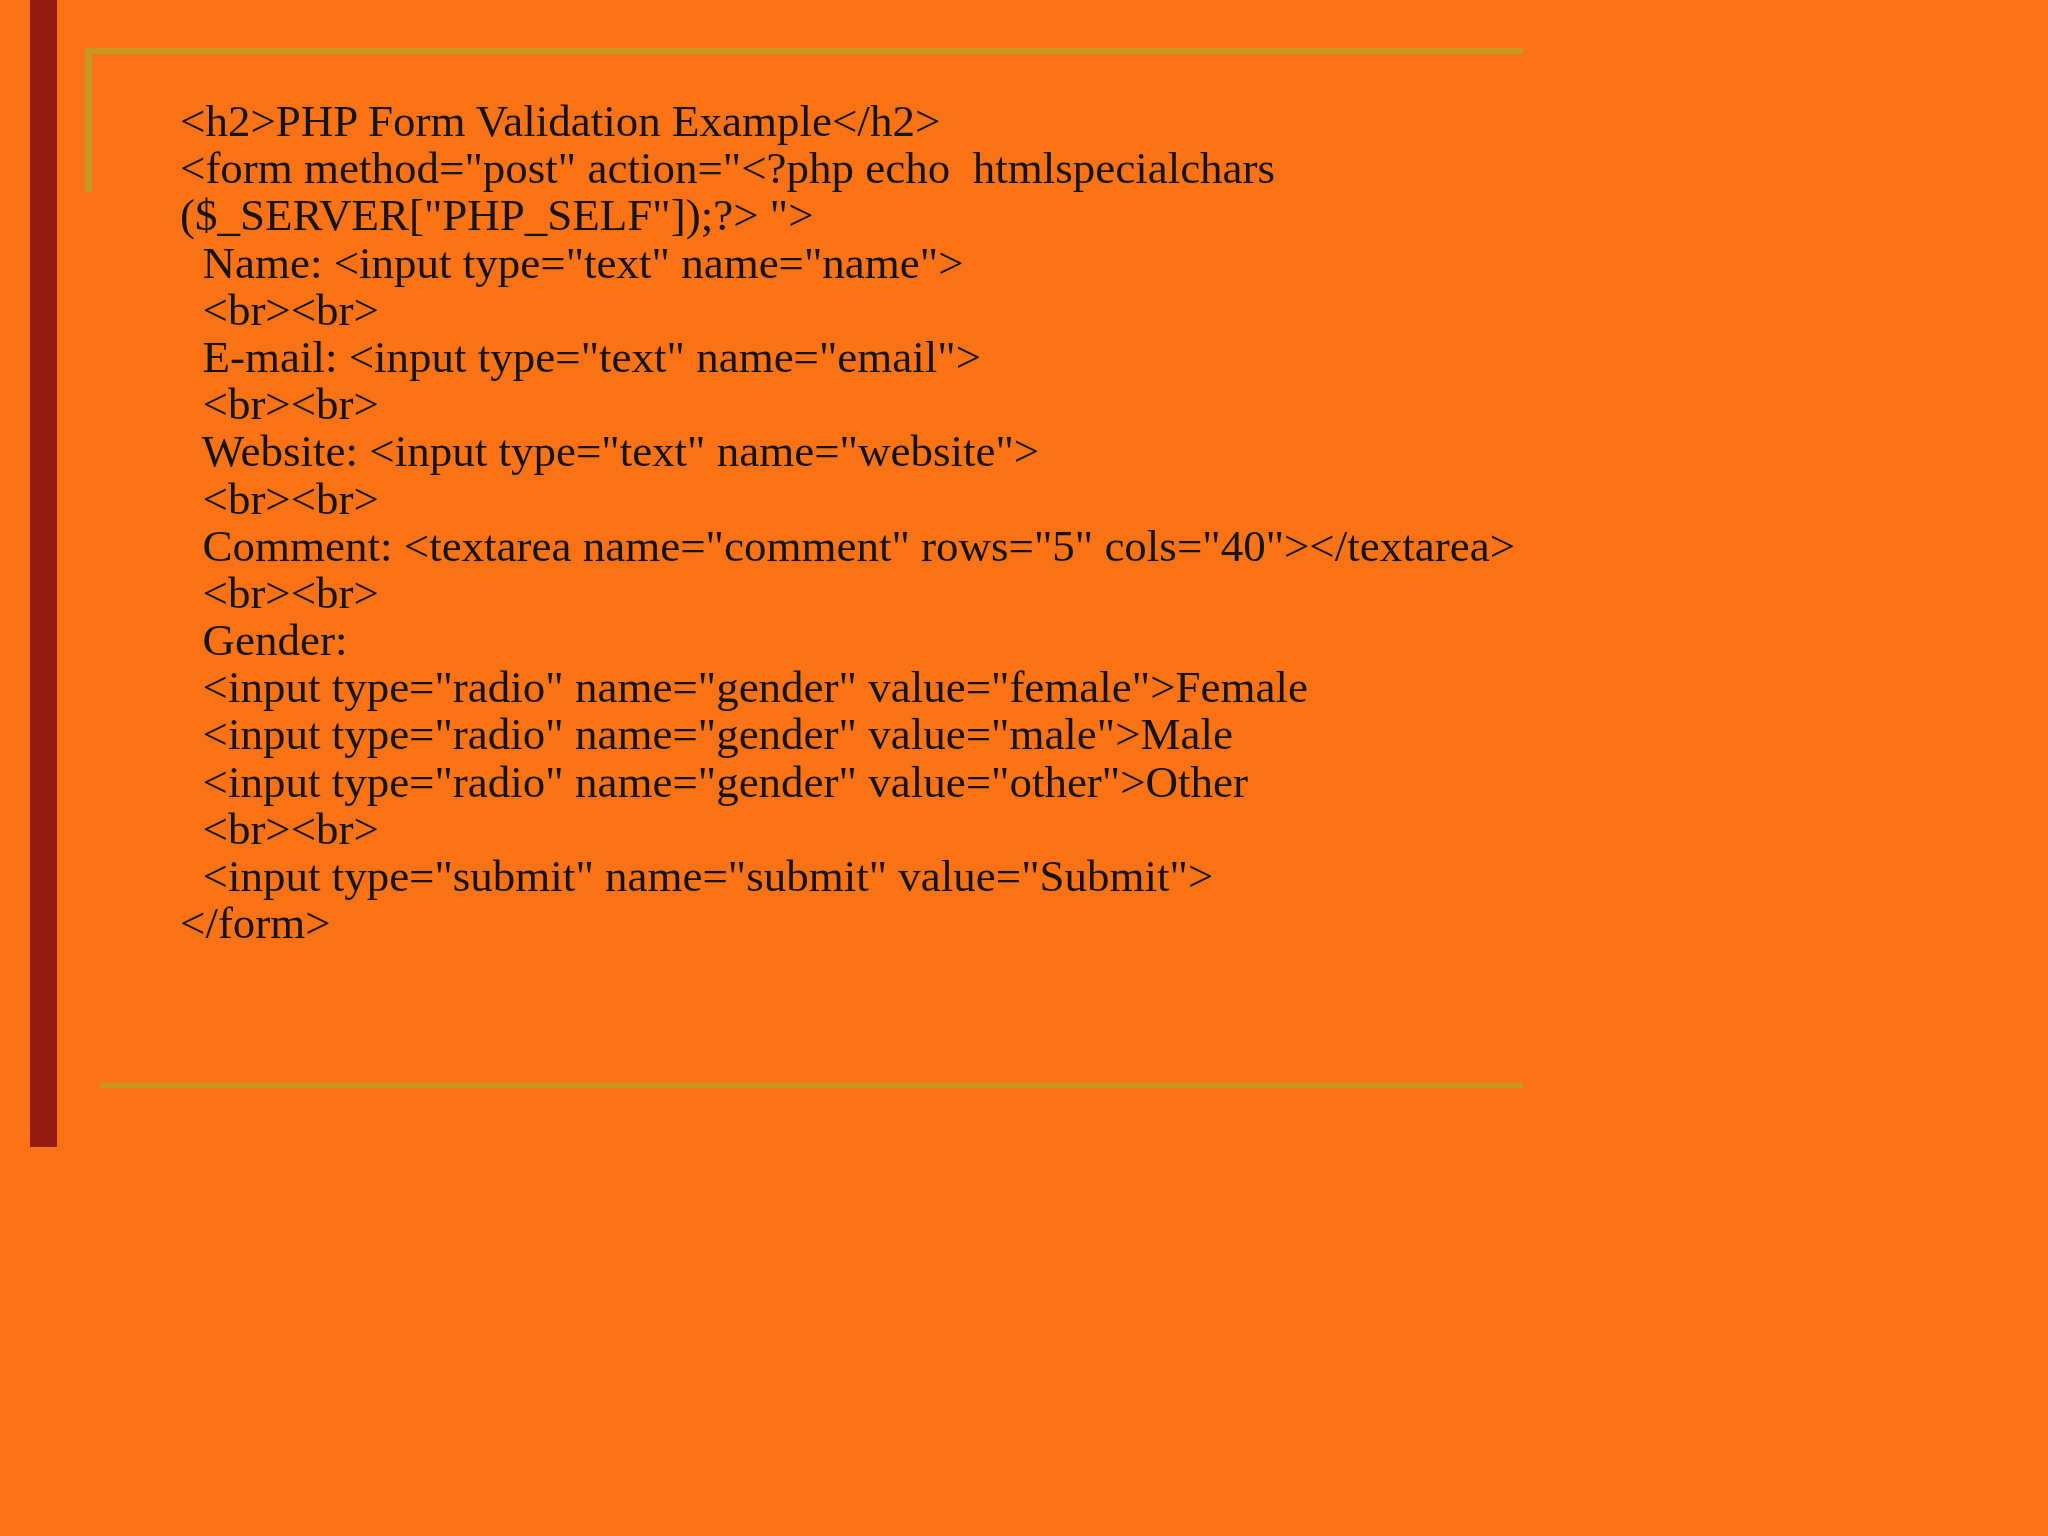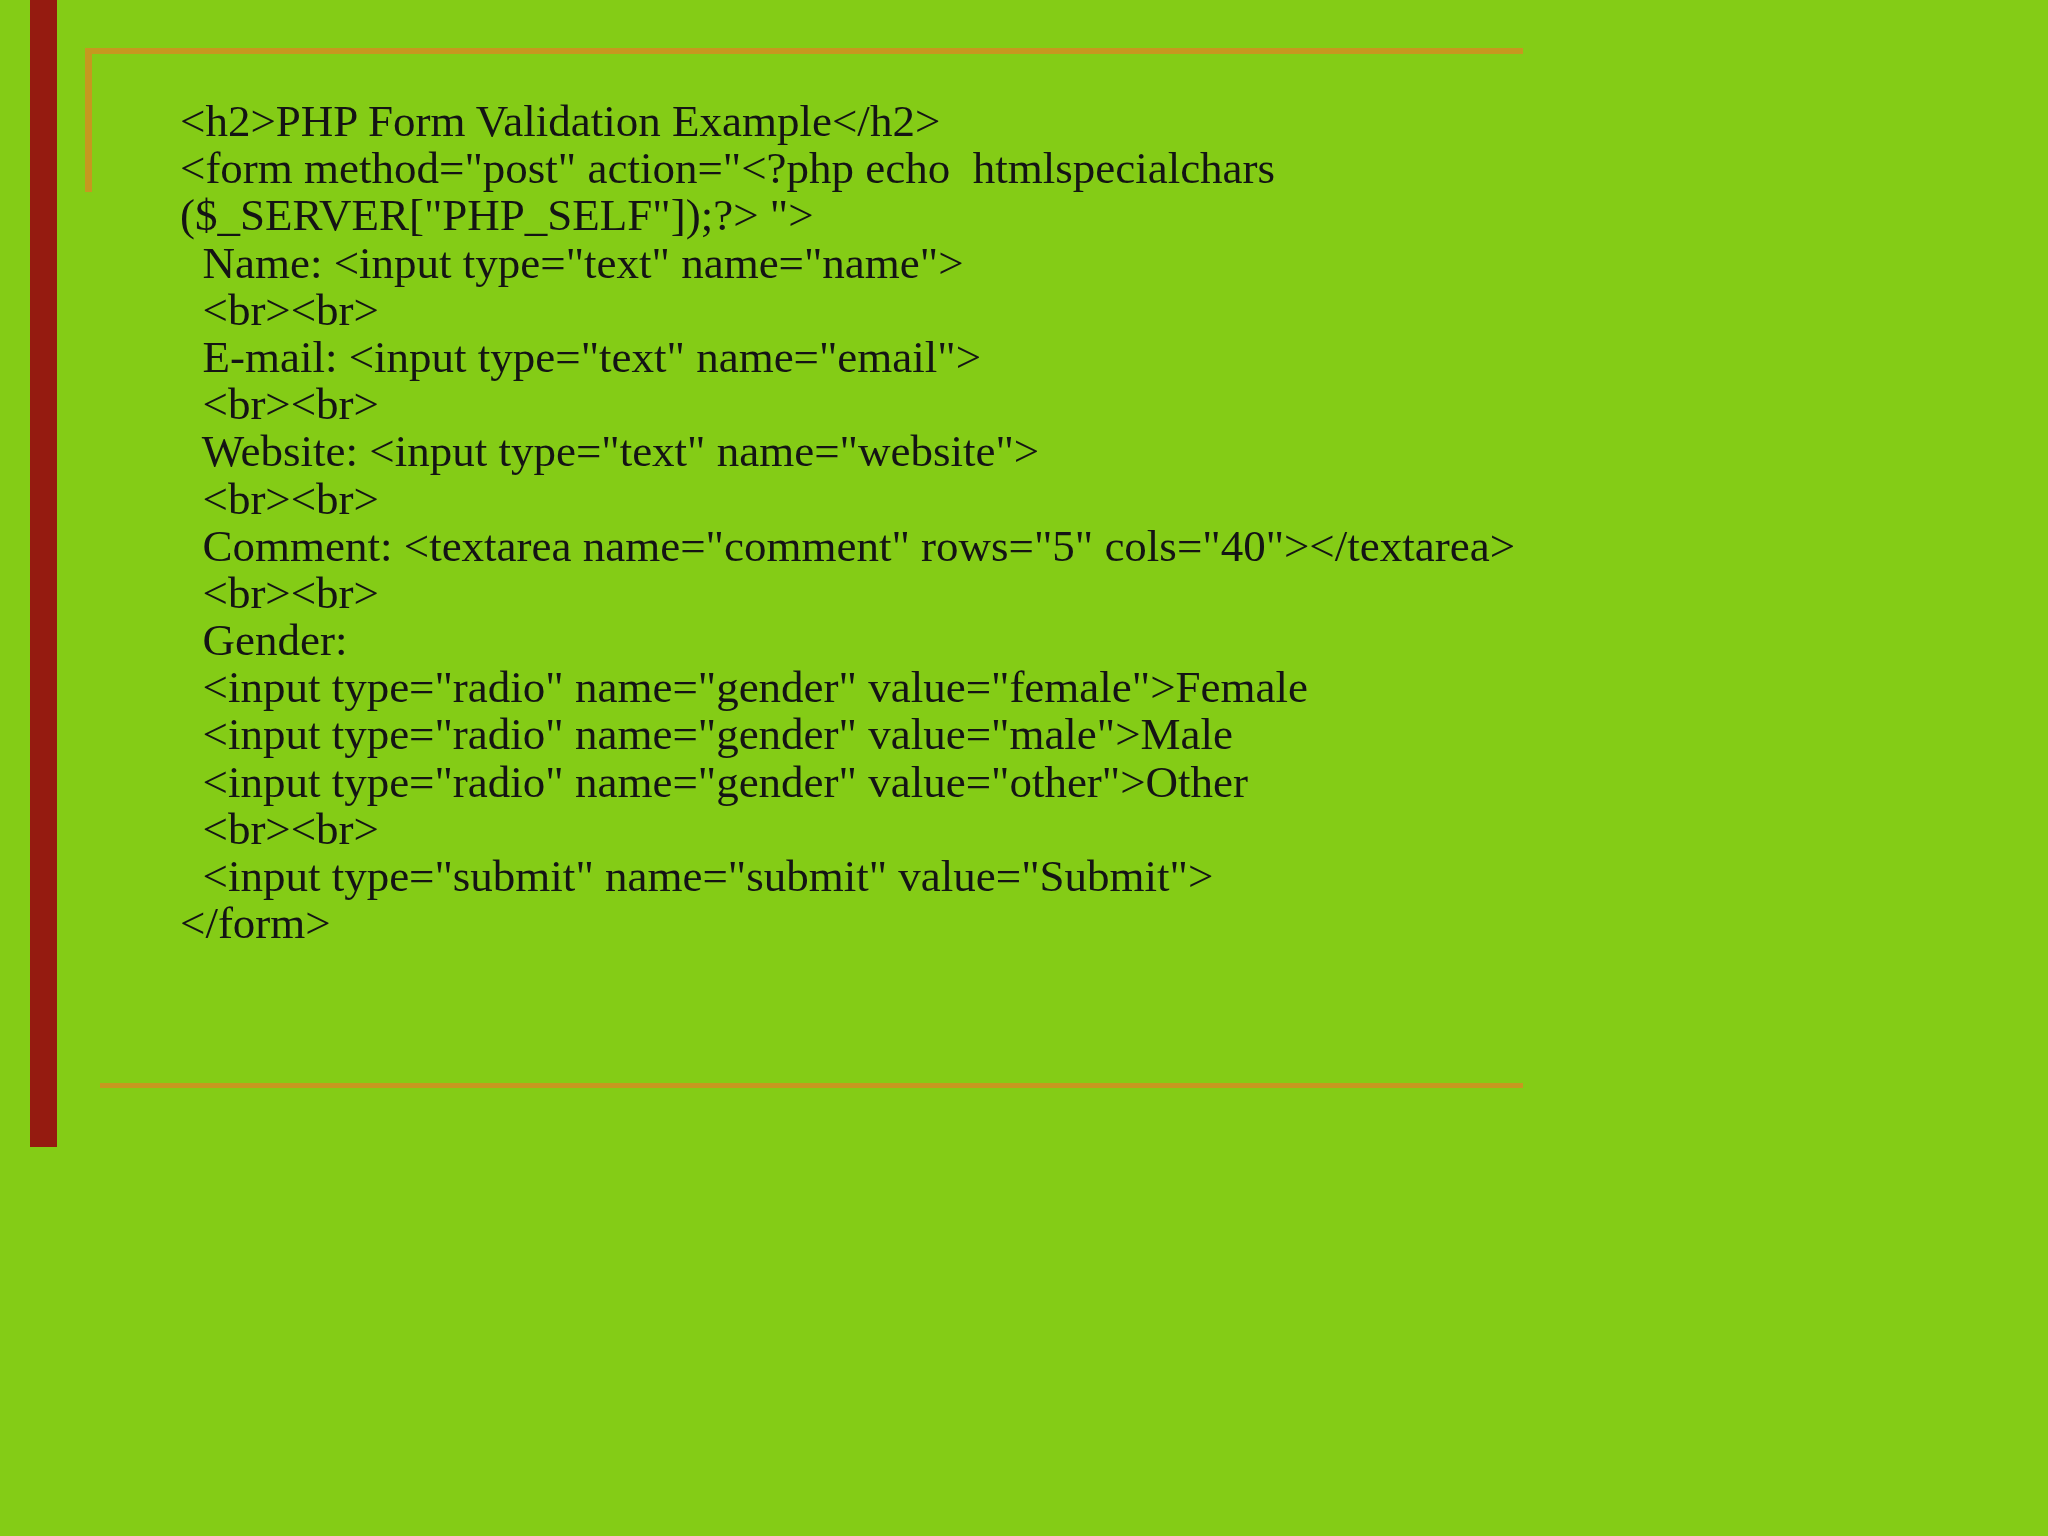--- a/index.html
+++ b/index.html
@@ -10,21 +10,21 @@
   body {
     width: 2048px;
     height: 1536px;
     position: relative;
     overflow: hidden;
     font-family: "Liberation Serif", "DejaVu Serif", serif;
   }
   .slide {
     position: absolute;
     inset: 0;
-    background: #84cc16;
+    background: #f97316;
   }
   .red-bar {
     position: absolute;
     left: 30px;
     top: 0;
     width: 27px;
     height: 1147px;
     background: var(--accent-red, #951b10);
   }
   .rule-top {

